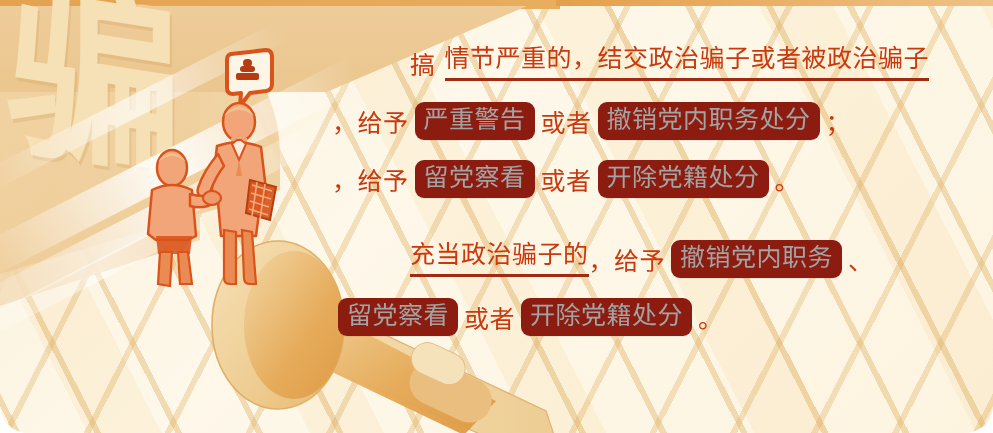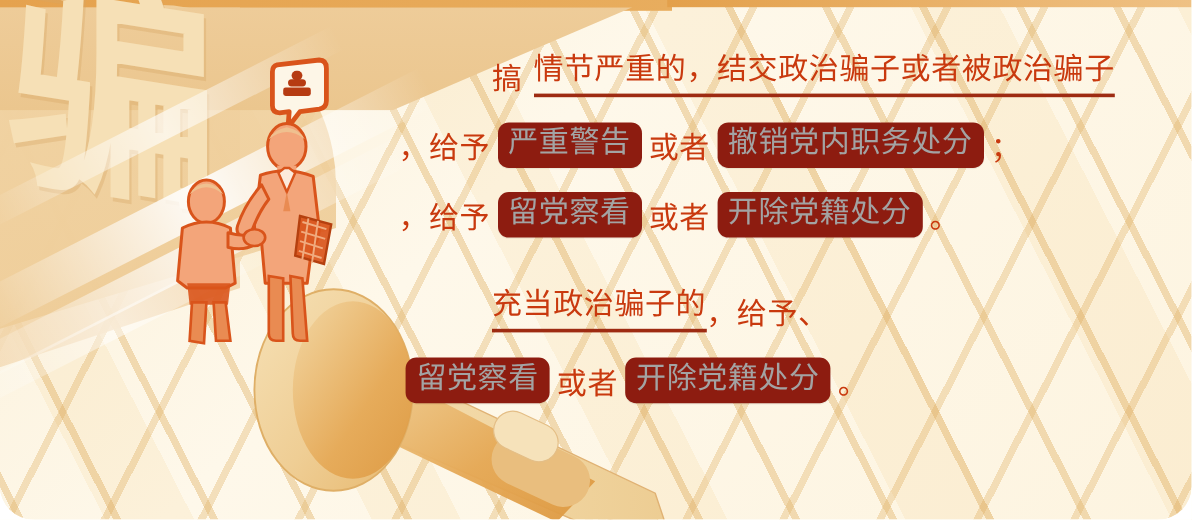--- a/index.html
+++ b/index.html
@@ -274,20 +274,21 @@
           <span class="badge">留党察看</span>
           <span class="txt">或者</span>
           <span class="badge">开除党籍处分</span>
           <span class="txt">。</span>
         </div>
       </div>
       <div class="para p2">
         <div class="line indent">
           <span class="txt u">充当政治骗子的</span>
           <span class="txt">，给予</span>
+          <span class="badge">撤销党内职务</span>
           <span class="txt">、</span>
         </div>
         <div class="line">
           <span class="badge">留党察看</span>
           <span class="txt">或者</span>
           <span class="badge">开除党籍处分</span>
           <span class="txt">。</span>
         </div>
       </div>
     </div>

